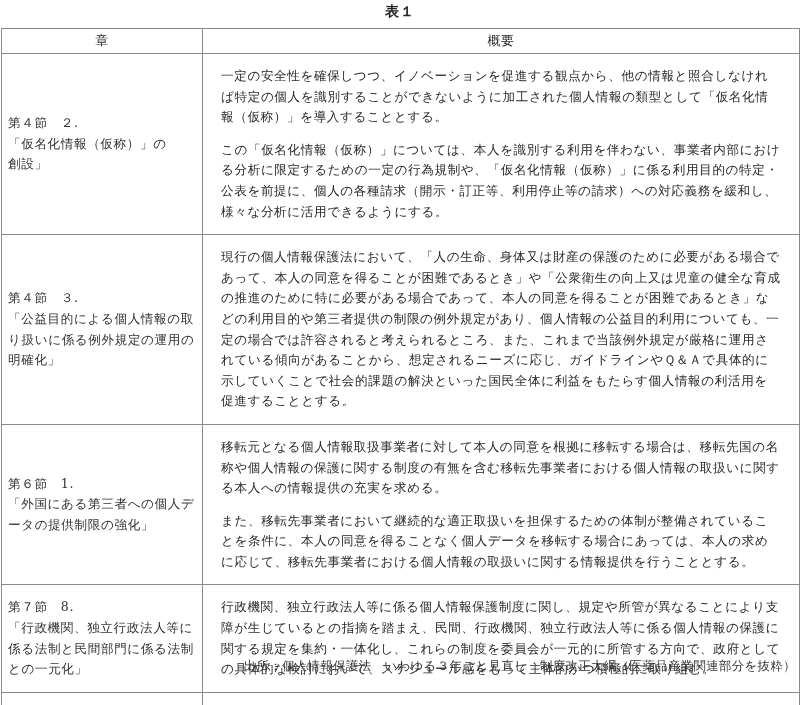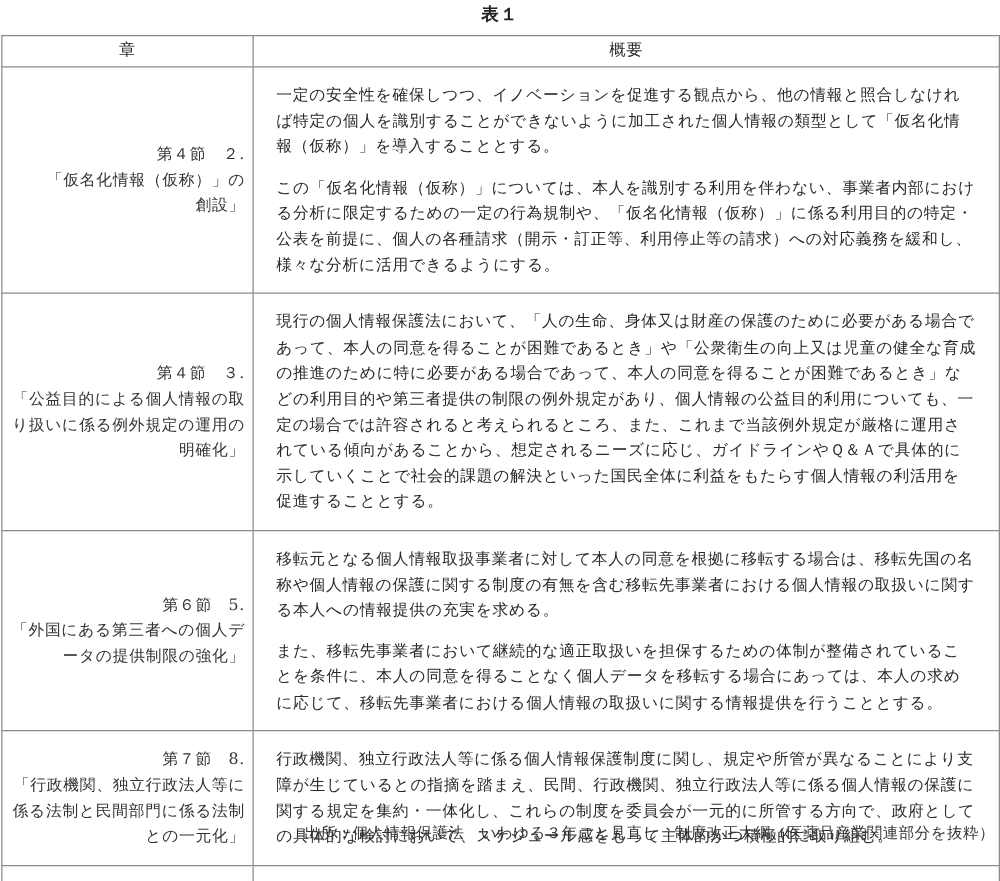--- a/index.html
+++ b/index.html
@@ -45,21 +45,21 @@
       letter-spacing: 0.6px;
     }
     table.main th {
       font-weight: normal;
       text-align: center;
       height: 24px;
       font-size: 13px;
     }
     col.c1 { width: 201px; }
     col.c2 { width: 597px; }
-    td.chapter { color: #333; text-align: right; }
+    td.chapter { color: #333; }
     td.summary p { margin: 12px; }
     .source {
       position: absolute;
       top: 658px;
       right: 4px;
       font-size: 12.4px;
       color: #333;
       letter-spacing: 0.4px;
     }
   </style>
@@ -95,21 +95,21 @@
       <td class="chapter">
         <div>第４節　３.</div>
         <div>「公益目的による個人情報の取り扱いに係る例外規定の運用の明確化」</div>
       </td>
       <td class="summary">
         <p>現行の個人情報保護法において、「人の生命、身体又は財産の保護のために必要がある場合であって、本人の同意を得ることが困難であるとき」や「公衆衛生の向上又は児童の健全な育成の推進のために特に必要がある場合であって、本人の同意を得ることが困難であるとき」などの利用目的や第三者提供の制限の例外規定があり、個人情報の公益目的利用についても、一定の場合では許容されると考えられるところ、また、これまで当該例外規定が厳格に運用されている傾向があることから、想定されるニーズに応じ、ガイドラインやＱ＆Ａで具体的に示していくことで社会的課題の解決といった国民全体に利益をもたらす個人情報の利活用を促進することとする。</p>
       </td>
     </tr>
     <tr style="height:124px">
       <td class="chapter">
-        <div>第６節　5.</div>
+        <div>第６節　1.</div>
         <div>「外国にある第三者への個人データの提供制限の強化」</div>
       </td>
       <td class="summary">
         <p>移転元となる個人情報取扱事業者に対して本人の同意を根拠に移転する場合は、移転先国の名称や個人情報の保護に関する制度の有無を含む移転先事業者における個人情報の取扱いに関する本人への情報提供の充実を求める。</p>
         <p>また、移転先事業者において継続的な適正取扱いを担保するための体制が整備されていることを条件に、本人の同意を得ることなく個人データを移転する場合にあっては、本人の求めに応じて、移転先事業者における個人情報の取扱いに関する情報提供を行うこととする。</p>
       </td>
     </tr>
     <tr style="height:85px">
       <td class="chapter">
         <div>第７節　8.</div>

